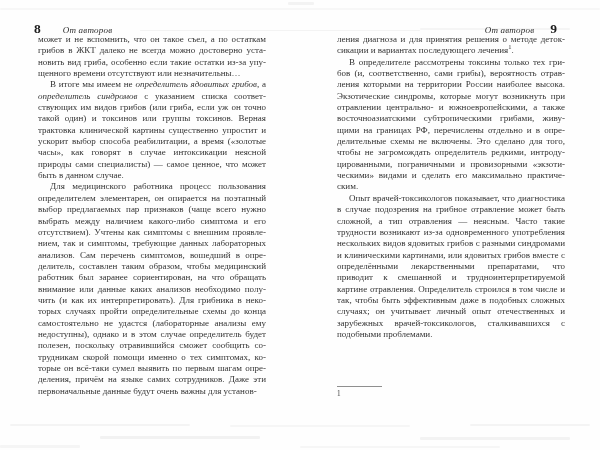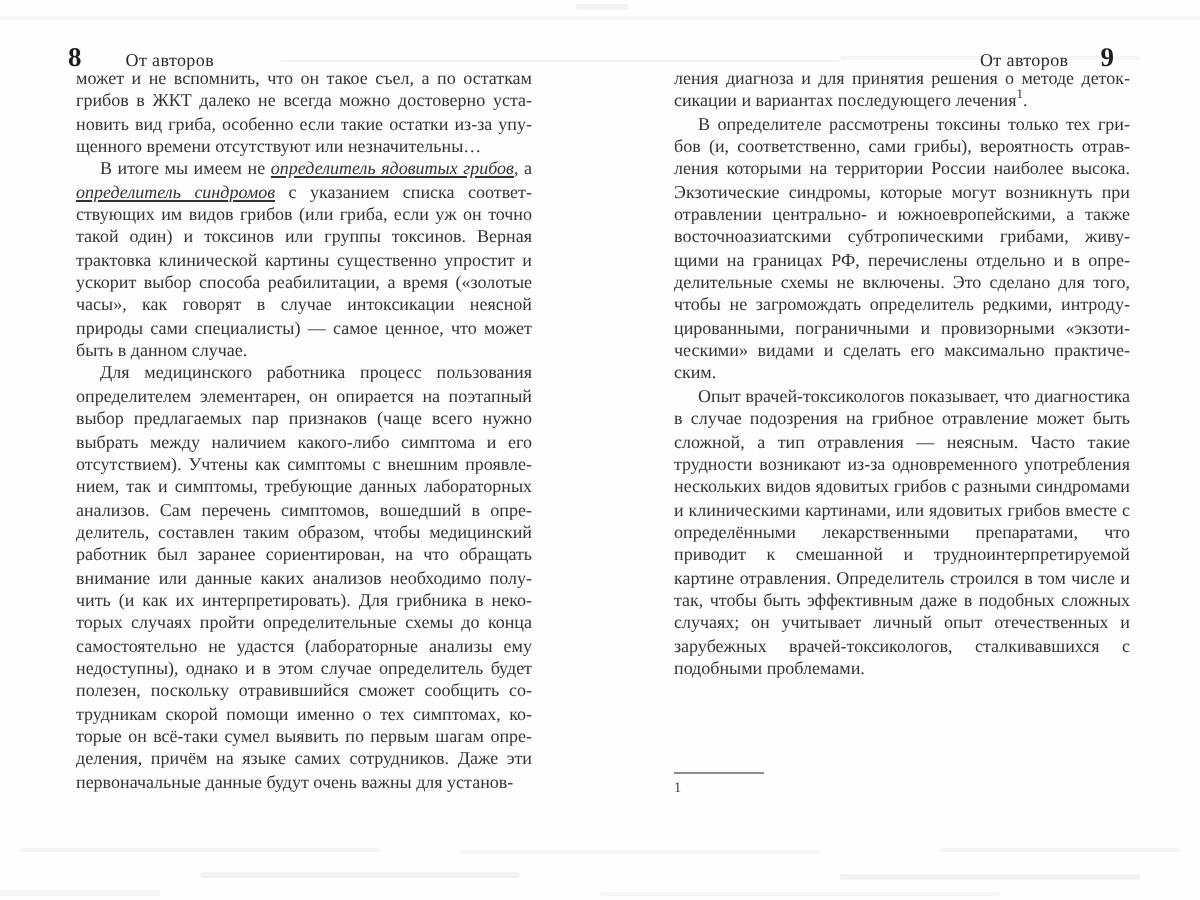--- a/index.html
+++ b/index.html
@@ -33,31 +33,31 @@
   .page-header {
     position: absolute; top: 21px; left: 0; right: 0;
     display: flex; align-items: baseline;
   }
   .page--left  .page-header { justify-content: flex-start; gap: 22px; }
   .page--right .page-header { justify-content: flex-end;   gap: 16px; }
   .page-number { font-size: 13.5px; font-weight: bold; color: #1d1d1d; }
   .page--left  .page-number { margin-left: -4px; }
   .page--right .page-number { margin-right: 8px; }
   .running-title {
-    font-size: 9px; color: #2b2b2b; letter-spacing: 0.2px; text-align: right;
+    font-style: italic; font-size: 9px; color: #2b2b2b; letter-spacing: 0.2px; text-align: right;
   }
 
   .page-body {
     position: absolute; top: 34px; left: 0; right: 0;
     font-size: 9px; line-height: 11.35px; color: #333;
     text-align: justify; hyphens: manual; -webkit-hyphens: manual;
   }
   p.para { margin: 0; }
   p.para.indent { text-indent: 12px; }
-  .page-body em { font-style: italic; text-decoration: underline; }
+  .page-body em { font-style: italic; }
   .page-body sup { font-size: 6.5px; line-height: 0; vertical-align: super; }
 
   .footnote { position: absolute; left: 0; right: 0; top: 386px; }
   .footnote-rule { width: 45px; height: 1px; background: #8f8f8f; margin: 0 0 3px 0; }
   .footnote-row { display: flex; font-size: 7.2px; line-height: 9.8px; color: #3a3a3a; }
   .footnote-number { width: 25px; flex: none; }
   .footnote-text { flex: 1; text-align: justify; hyphens: manual; }
 </style>
 </head>
 <body>

